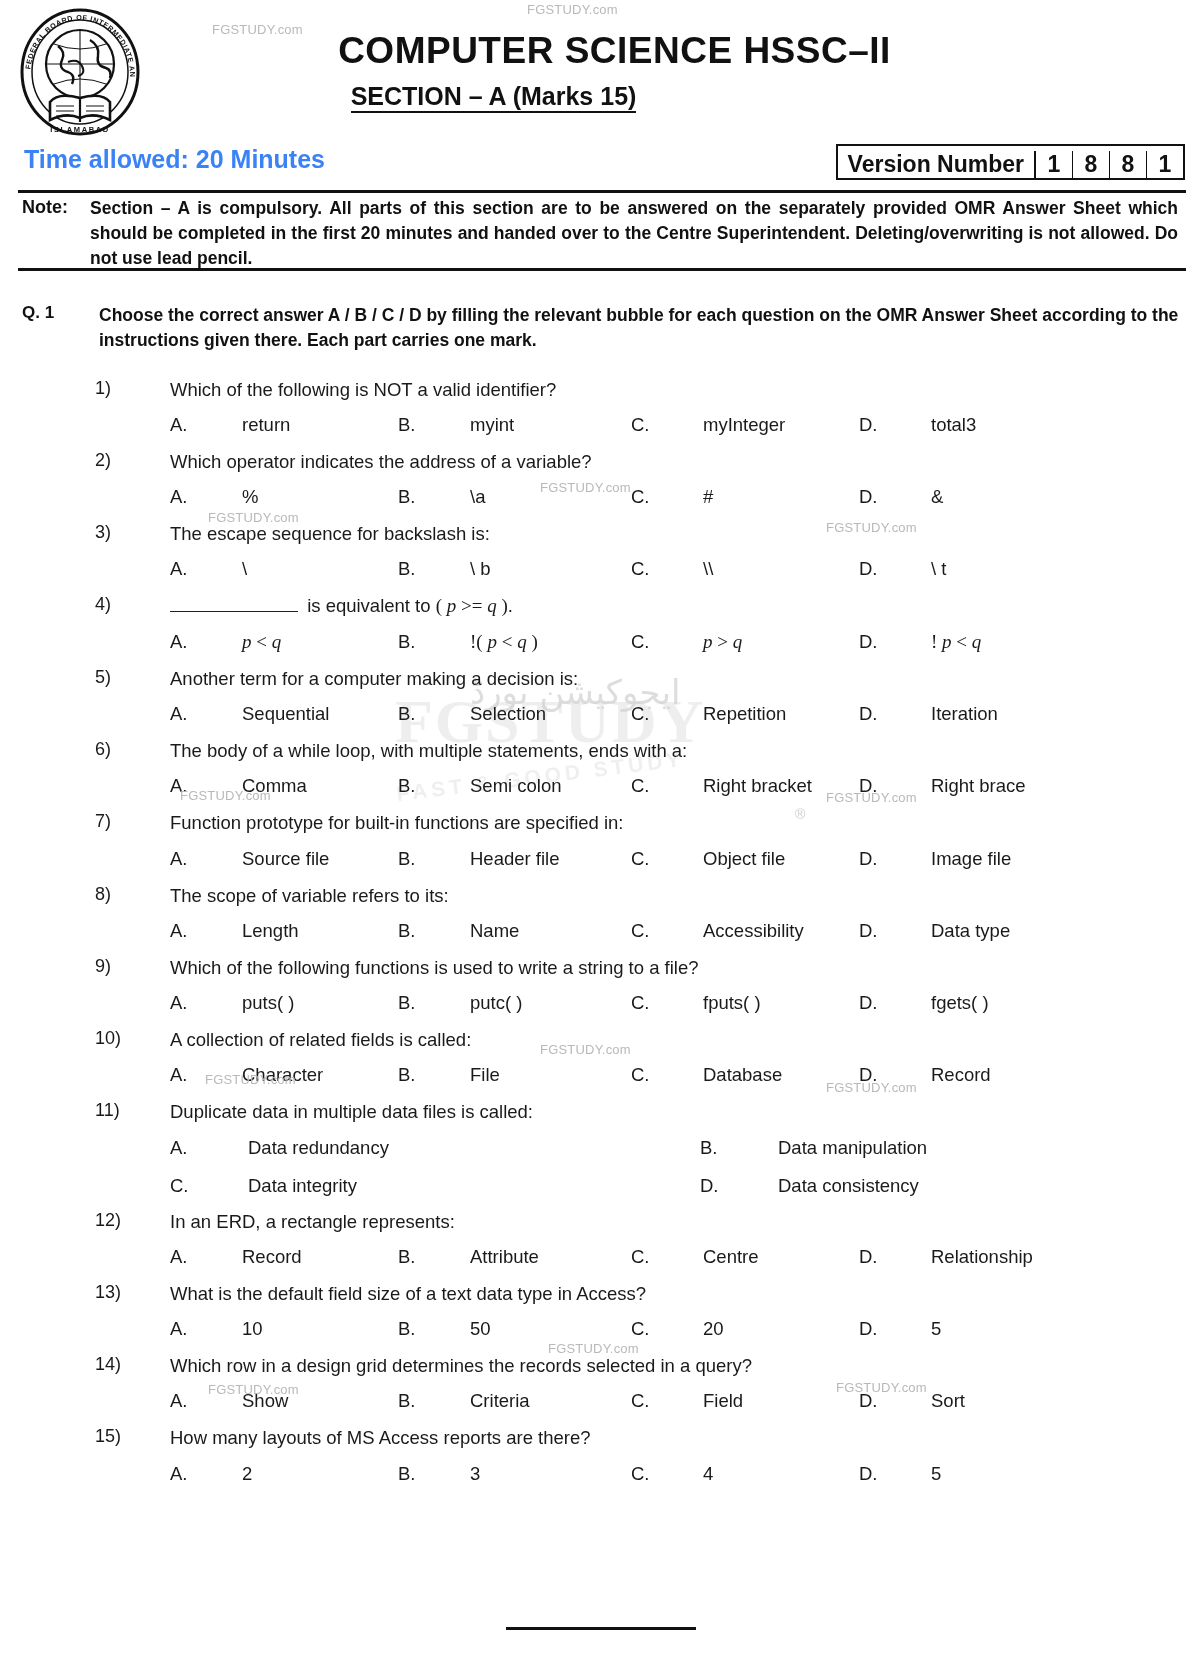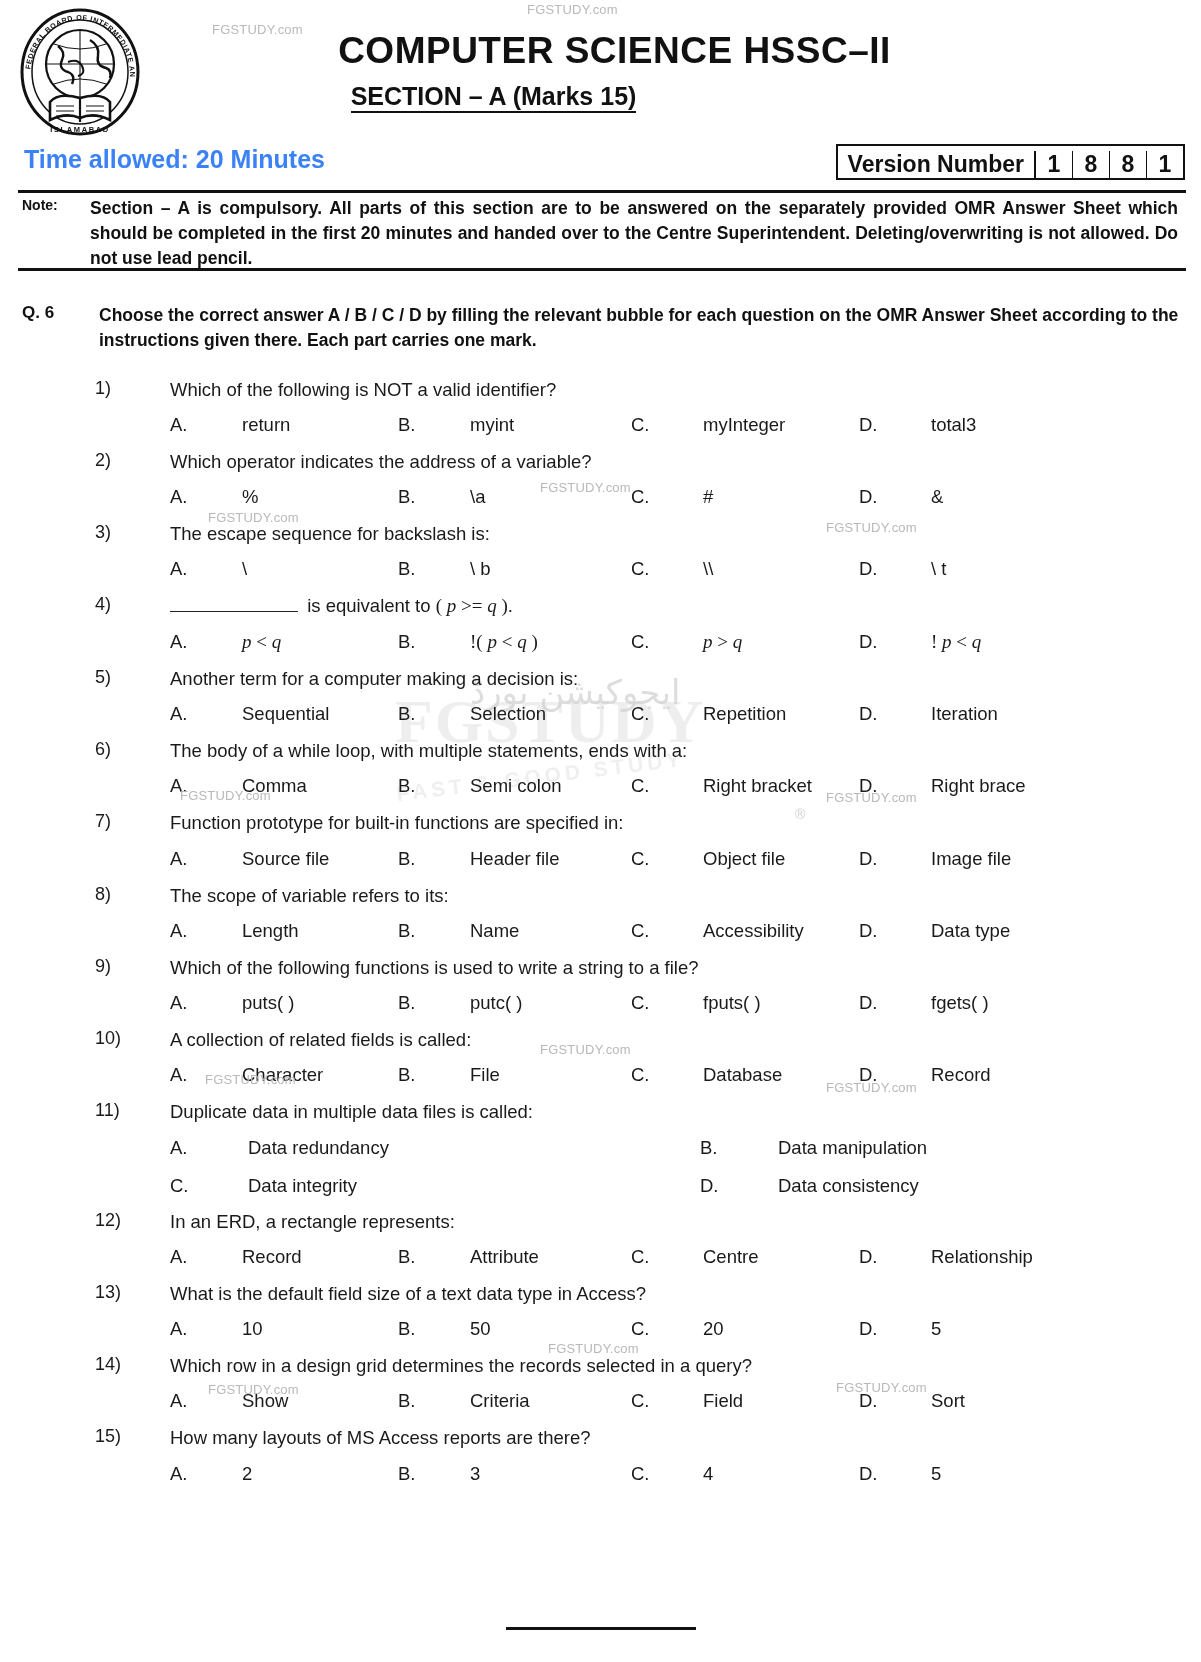--- a/index.html
+++ b/index.html
@@ -182,21 +182,21 @@
   .note-wrap {
     position: absolute;
     left: 22px;
     top: 196px;
     width: 1162px;
     display: flex;
     z-index: 3;
   }
   .note-label {
     font-weight: bold;
-    font-size: 14px;
+    font-size: 18px;
     width: 68px;
     flex: none;
     padding-top: 1px;
   }
   .note-body {
     font-weight: bold;
     font-size: 17.5px;
     line-height: 1.42;
     text-align: justify;
     flex: 1;
@@ -370,21 +370,21 @@
   </div>
 
   <div class="rule-top"></div>
   <div class="note-wrap">
     <div class="note-label">Note:</div>
     <div class="note-body">Section – A is compulsory. All parts of this section are to be answered on the separately provided OMR Answer Sheet which should be completed in the first 20 minutes and handed over to the Centre Superintendent. Deleting/overwriting is not allowed. Do not use lead pencil.</div>
   </div>
   <div class="rule-bottom"></div>
 
   <div class="q1-wrap">
-    <div class="q1-label">Q. 6</div>
+    <div class="q1-label">Q. 1</div>
     <div class="q1-body">Choose the correct answer A / B / C / D by filling the relevant bubble for each question on the OMR Answer Sheet according to the instructions given there. Each part carries one mark.</div>
   </div>
 
   <div class="questions" id="questions">
       <div class="qitem">
         <div class="qhead">
           <div class="qnum">1)</div>
           <div class="qtext">Which of the following is NOT a valid identifier?</div>
         </div>
         <div class="opts4">

